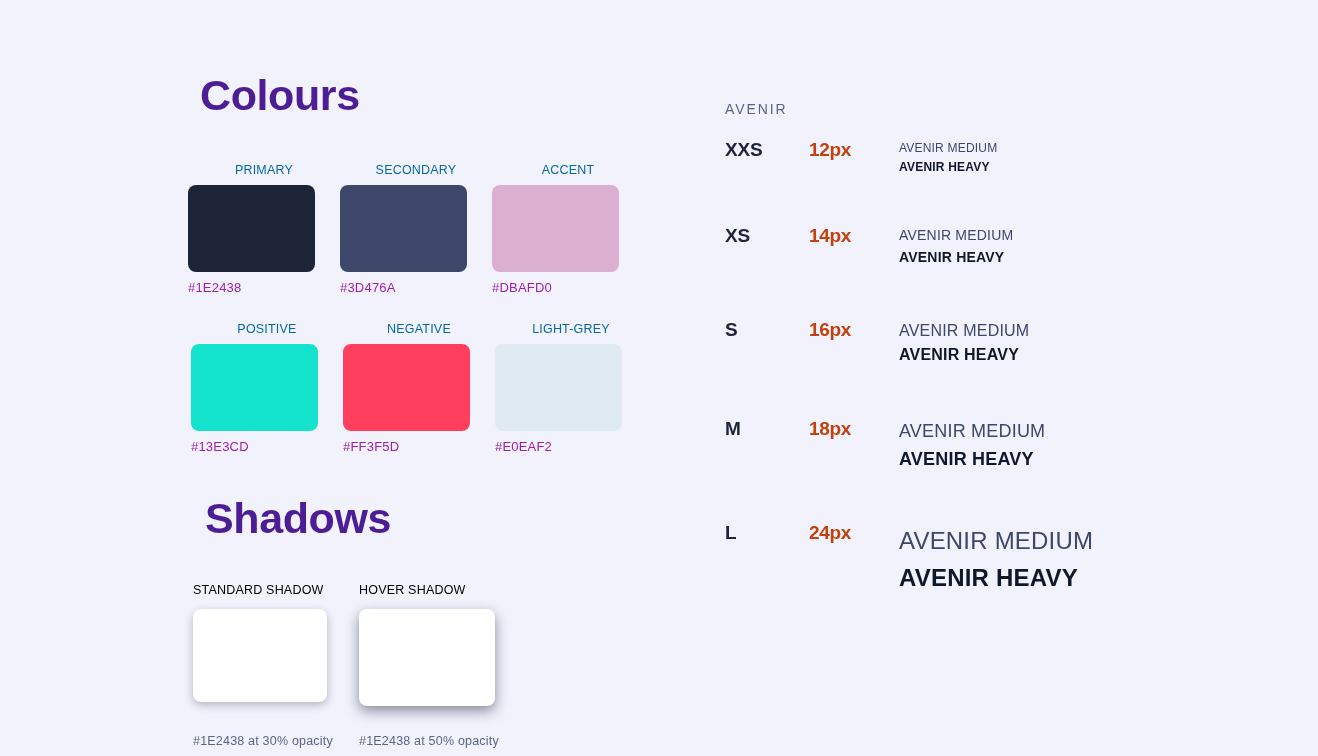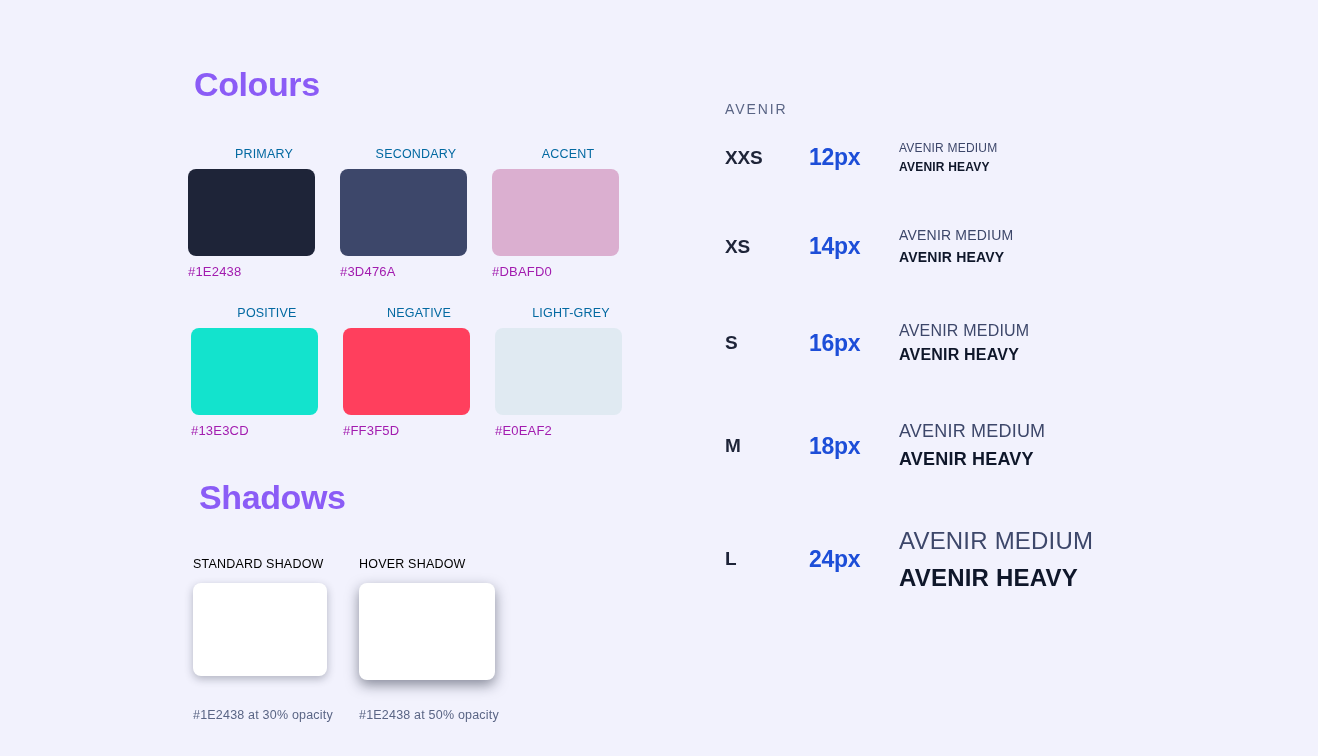--- a/index.html
+++ b/index.html
@@ -29,25 +29,25 @@
   }
   .col-right {
     position: absolute;
     left: 725px;
     top: 60px;
     width: 480px;
   }
 
   
   .section-heading {
-    font-size: 34px;
-    font-weight: bold;
-    color: #8b5cf6;
+    font-size: 43px;
+    font-weight: bold;
+    color: #4c1d95;
     letter-spacing: -0.4px;
-    margin: 6px;
+    margin: 12px;
     line-height: 1.1;
   }
 
   
   .swatch-grid {
     margin-top: 39px;
     display: grid;
     grid-template-columns: 152px 152px 152px;
     grid-row-gap: 22px;
   }
@@ -126,36 +126,35 @@
     margin-top: 41px;
     font-size: 14px;
     color: #5A6585;
     letter-spacing: 1.9px;
   }
   .type-table {
     margin-top: 22px;
   }
   .type-row {
     display: flex;
-    align-items: center;
   }
   .type-size-label {
     width: 84px;
     flex: 0 0 84px;
     font-size: 19px;
     font-weight: bold;
     color: #1E2438;
     letter-spacing: -0.2px;
   }
   .type-px {
     width: 90px;
     flex: 0 0 90px;
-    font-size: 23px;
-    font-weight: bold;
-    color: #1d4ed8;
+    font-size: 19px;
+    font-weight: bold;
+    color: #c2410c;
     letter-spacing: -0.3px;
   }
   .type-samples {
     flex: 1 1 auto;
   }
   .sample-medium {
     color: #3D476A;
     letter-spacing: 0.2px;
     line-height: 1.55;
   }

